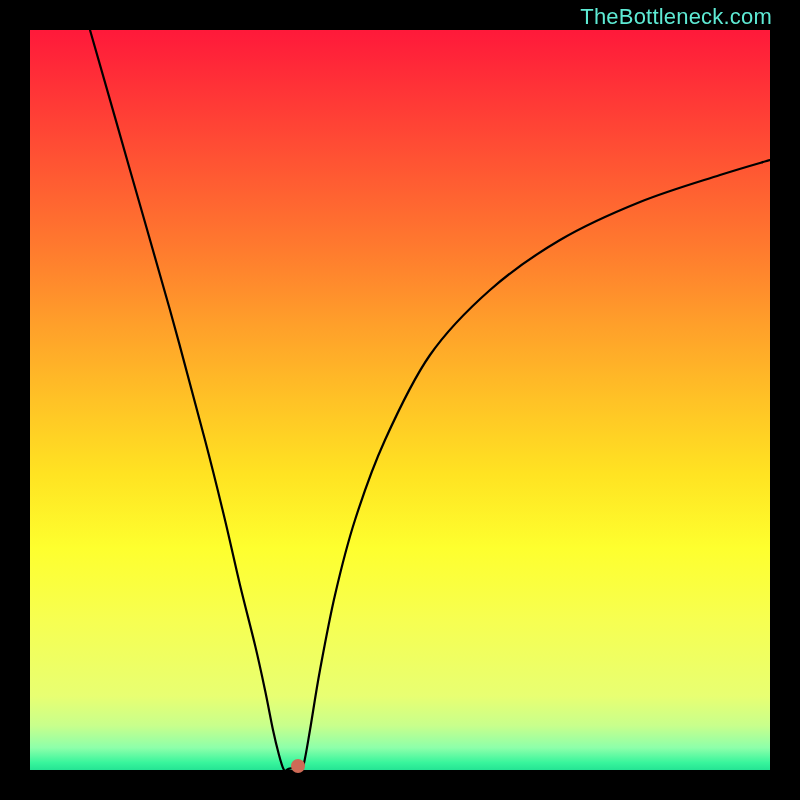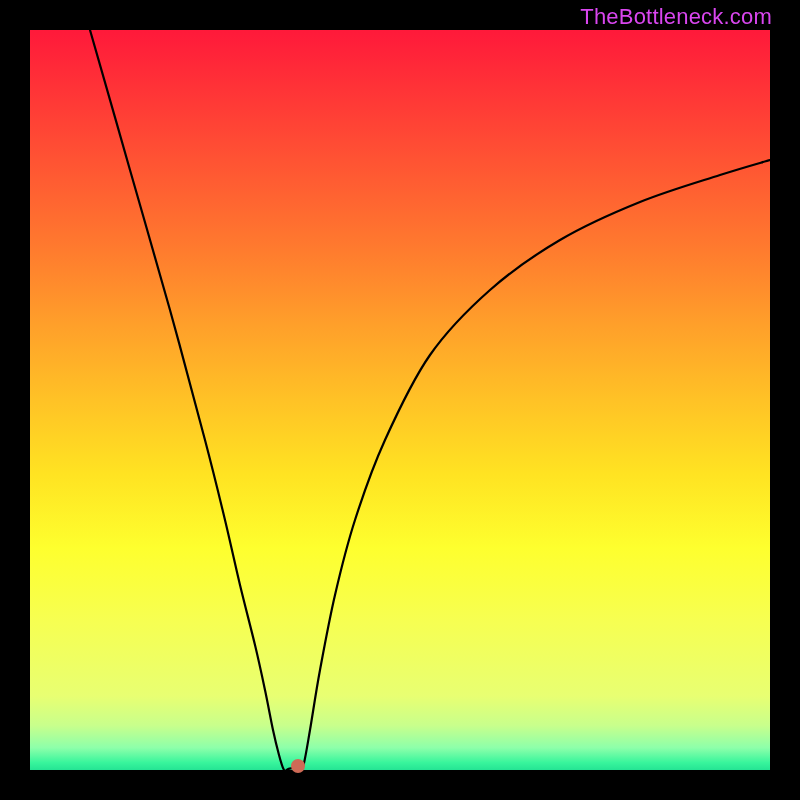--- a/index.html
+++ b/index.html
@@ -37,21 +37,21 @@
       #c8ff8c 94%,
       #8dffaa 97%,
       #38f59c 99%,
       #25e494 100%
     );
   }
   .watermark {
     position: absolute;
     top: 4px;
     right: 28px;
-    color: #d946ef;
+    color: #5eead4;
     font-size: 22px;
     font-weight: 500;
     letter-spacing: 0.2px;
   }
   svg.curve {
     position: absolute;
     left: 0;
     top: 0;
     width: 740px;
     height: 740px;

